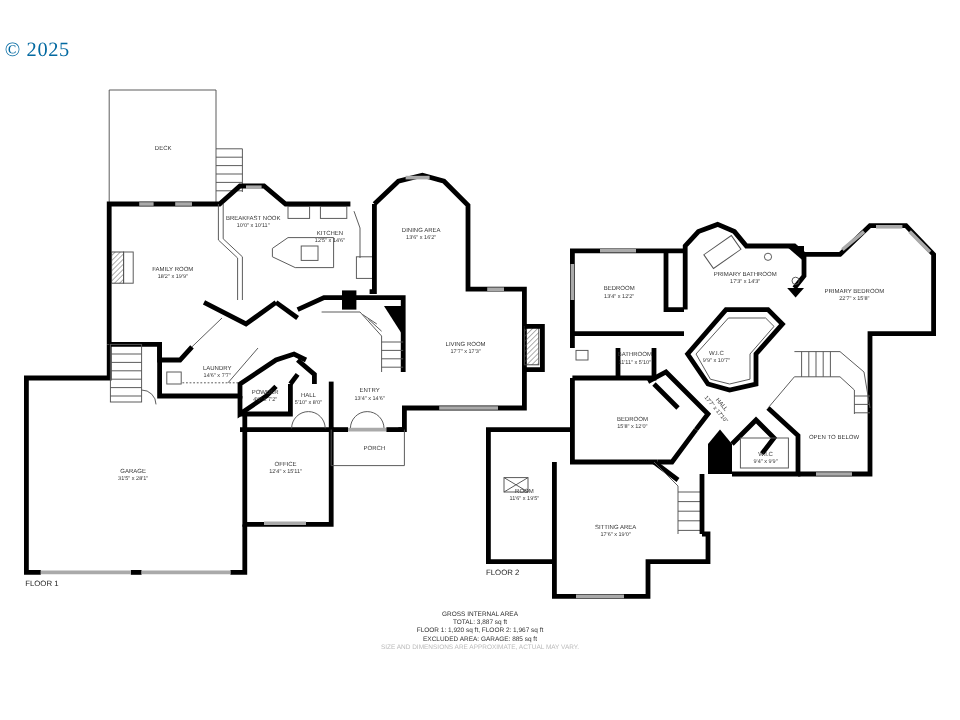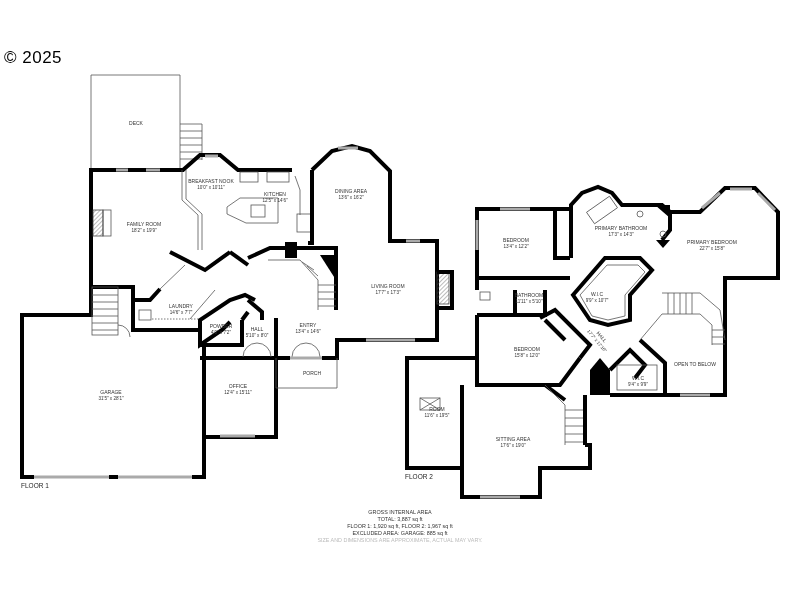--- a/index.html
+++ b/index.html
@@ -1,17 +1,17 @@
 <!DOCTYPE html>
 <html><head>
 <meta charset="utf-8">
 <style>
   html, body { margin:0; padding:0; background:#ffffff; }
   body { width:800px; height:600px; position:relative; overflow:hidden; font-family:"Liberation Sans", sans-serif; }
-  .copyright { position:absolute; left:4px; top:48px; font-family:Liberation Sans, sans-serif; font-size:17px; color:#000000; letter-spacing:0.5px; }
+  .copyright { position:absolute; left:4px; top:32px; font-family:Liberation Serif, serif; font-size:17px; color:#0369a1; letter-spacing:0.5px; }
   svg.plan { position:absolute; left:0; top:0; width:800px; height:600px; }
   .wall { fill:none; stroke:#000; stroke-width:4; stroke-linejoin:miter; }
   .thin { fill:none; stroke:#555; stroke-width:0.8; }
   .win { stroke:#aaa; stroke-width:3; fill:none; }
   .blk { fill:#000; }
   .lbl { font-family:"Liberation Sans", sans-serif; font-size:5px; fill:#333; text-anchor:middle; }
   .dim { font-family:"Liberation Sans", sans-serif; font-size:4.6px; fill:#333; text-anchor:middle; }
   .floorlbl { font-family:"Liberation Sans", sans-serif; font-size:6.5px; fill:#222; }
   .summary { position:absolute; left:300px; top:509px; width:200px; text-align:center; font-family:"Liberation Sans", sans-serif; font-size:5.4px; line-height:7px; color:#333; }
   .summary .note { color:#bbb; }

